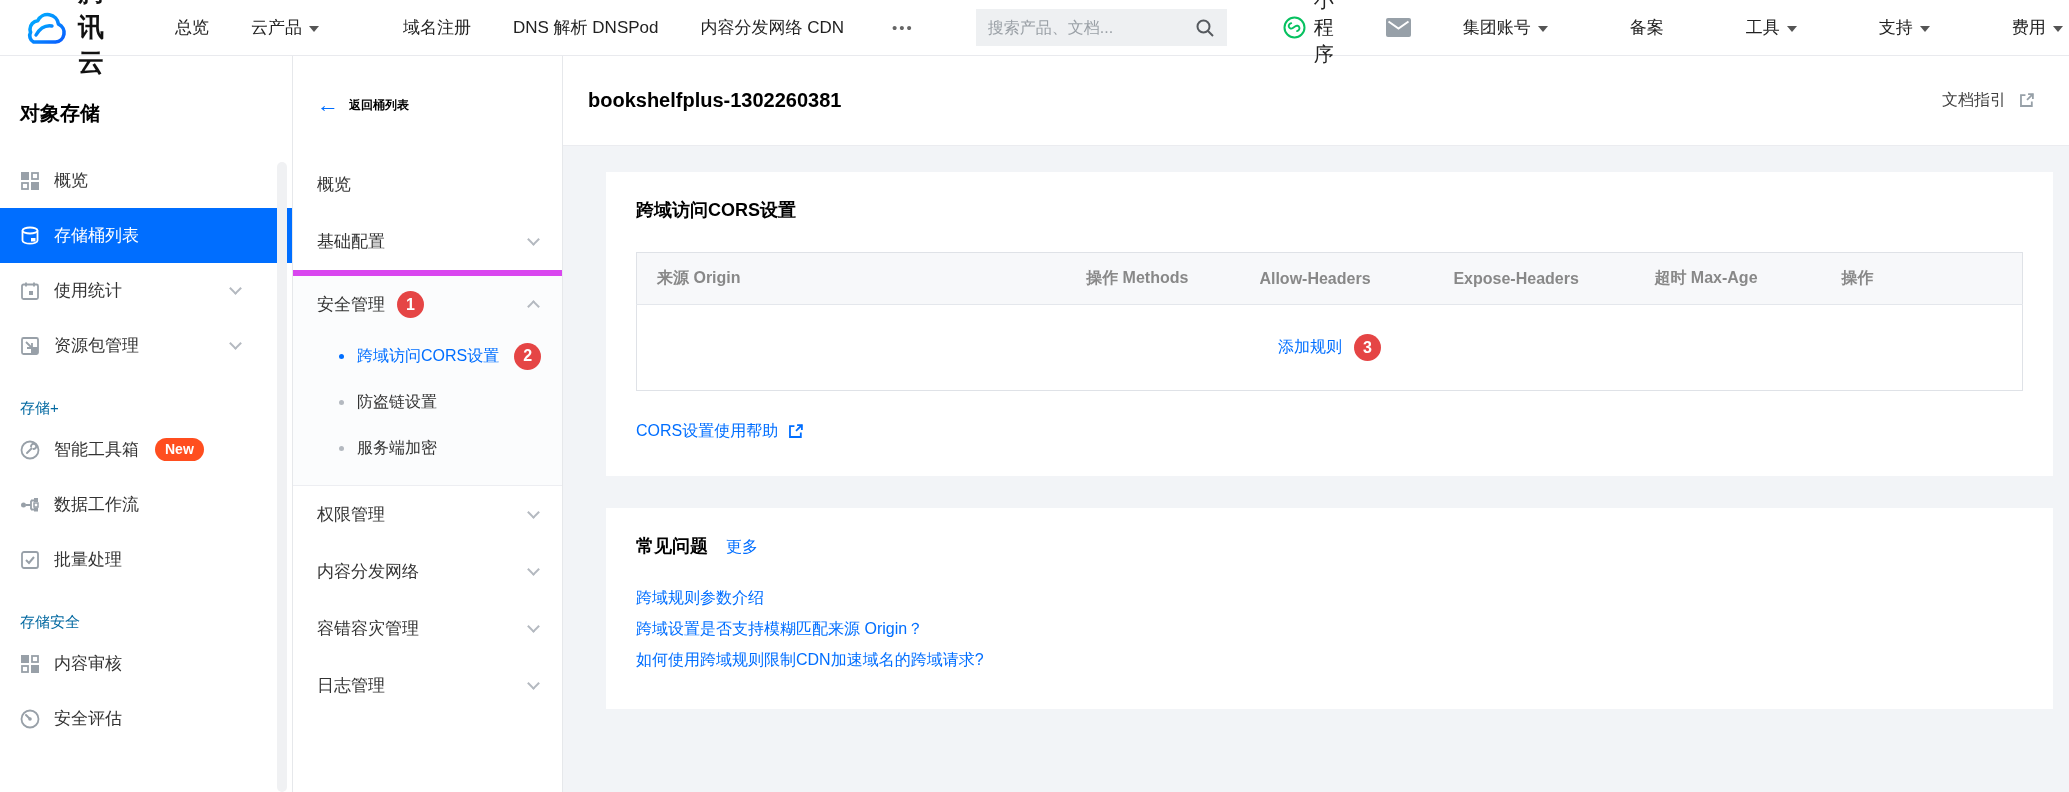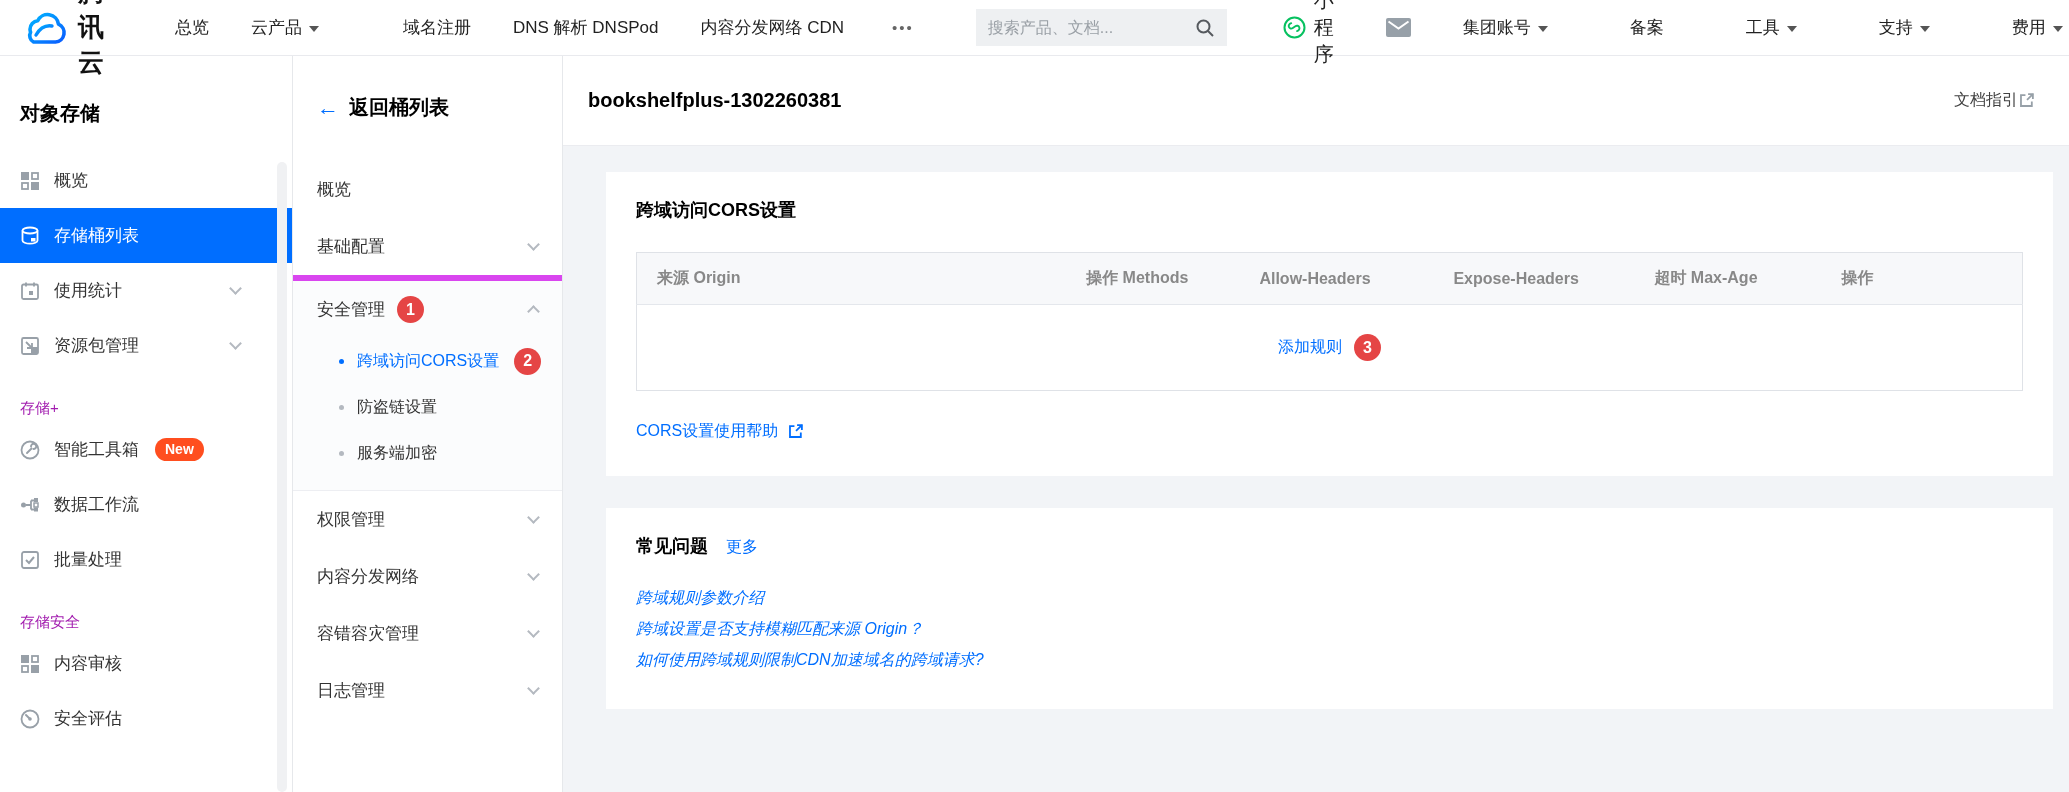--- a/index.html
+++ b/index.html
@@ -30,67 +30,67 @@
   .frame { display:flex; height:736px; }
 
   
   .sb1 { width:293px; background:#fff; border-right:1px solid #e6e8eb; position:relative; flex:none; }
   .sb1-title { font-size:20px; font-weight:bold; color:#000; padding:44px 0 0 20px; }
   .sb1-items { margin-top:26px; }
   .sb1-item { height:55px; display:flex; align-items:center; padding-left:20px; gap:14px;
               font-size:17px; color:#333; cursor:pointer; position:relative; }
   .sb1-item .chev { position:absolute; right:52px; }
   .sb1-item.selected { background:#006eff; color:#fff; }
-  .sb1-section { font-size:15px; color:#a21caf; padding:26px 0 4px 20px; }
+  .sb1-section { font-size:15px; color:#0369a1; padding:26px 0 4px 20px; }
   .scroll-track { position:absolute; top:106px; right:5px; width:10px; bottom:0; background:#f0f1f3; border-radius:5px; }
   .chev { width:9px; height:9px; border-right:2px solid #b4b9c0; border-bottom:2px solid #b4b9c0; display:inline-block; }
   .chev.down { transform:rotate(45deg); margin-top:-4px; }
   .chev.up { transform:rotate(225deg); margin-top:4px; }
   .new-badge { background:#ff4e1f; color:#fff; font-size:14px; font-weight:bold;
                border-radius:12px; padding:3px 10px 4px; margin-left:2px; }
 
   
   .sb2 { width:270px; background:#fff; border-right:1px solid #e6e8eb; flex:none; }
   .sb2-back { display:flex; align-items:center; gap:10px; padding:38px 0 0 24px; cursor:pointer; }
   .back-arrow { color:#006eff; font-size:22px; font-weight:bold; line-height:1; }
-  .sb2-back-label { font-size:20px; font-weight:bold; color:#000; }
+  .sb2-back-label { font-size:12px; font-weight:bold; color:#000; }
   .sb2-items { margin-top:40px; }
   .sb2-item { height:57px; display:flex; align-items:center; padding:0 24px; font-size:17px; color:#333;
               cursor:pointer; position:relative; justify-content:space-between; }
   .sec-group { background:#fbfcfd; border-top:6px solid #d946ef; border-bottom:1px solid #edeef2; padding-bottom:14px; }
   .red-badge { min-width:27px; height:27px; border-radius:50%; background:#e54545; color:#fff; font-size:16px;
                font-weight:bold; display:inline-flex; align-items:center; justify-content:center; margin-left:12px; }
   .sb2-head-left { display:flex; align-items:center; }
   .sb2-sub { height:46px; display:flex; align-items:center; padding-left:46px; gap:13px; font-size:16px;
              color:#333; cursor:pointer; }
   .dot { width:5px; height:5px; border-radius:50%; background:#b4b9c0; flex:none; }
   .sb2-sub.active { color:#006eff; }
   .sb2-sub.active .dot { background:#006eff; }
 
   
   .main { flex:1; display:flex; flex-direction:column; background:#f2f4f7; min-width:0; }
   .main-header { height:90px; background:#fff; border-bottom:1px solid #ebecf0; display:flex; align-items:center;
                  justify-content:space-between; padding:0 34px 0 25px; }
   .bucket-title { font-size:20px; font-weight:bold; color:#000; }
-  .doc-guide { display:flex; align-items:center; gap:0; font-size:16px; color:#414141; cursor:pointer; }
+  .doc-guide { display:flex; align-items:center; gap:12px; font-size:16px; color:#414141; cursor:pointer; }
   .content { padding:26px 16px 0 43px; }
   .card { background:#fff; padding:26px 30px 34px; }
   .card + .card { margin-top:32px; }
   .card-title { font-size:18px; font-weight:bold; color:#000; }
   .cors-table { width:100%; border-collapse:collapse; table-layout:fixed; margin-top:30px;
                 border:1px solid #dfe2e7;padding-left:24px; }
   .cors-table th { background:#f7f8fa; height:52px; text-align:left; font-size:16px; color:#888;
                    font-weight:bold; padding-left:20px; white-space:nowrap; }
   .cors-table td { height:86px; border-top:1px solid #e4e7ec; text-align:center;margin-top:27px; }
   .add-rule-cell { display:inline-flex; align-items:center; }
   .link { color:#006eff; cursor:pointer; text-decoration:none; font-size:16px; }
   .help-row { margin-top:30px; display:flex; align-items:center; gap:9px; }
   .faq-head { display:flex; align-items:baseline; gap:18px; }
   .faq-links { margin-top:24px; display:flex; flex-direction:column; }
-  .faq-links .link { line-height:31px;font-style:italic; }
+  .faq-links .link { line-height:31px; }
   .ext-ic { flex:none; display:inline-flex; }
 </style>
 </head>
 <body>
 
 <div class="topnav">
   <div class="logo">
     <span class="ext-ic">
       <svg width="46" height="33" viewBox="0 0 46 33">
         <defs>

